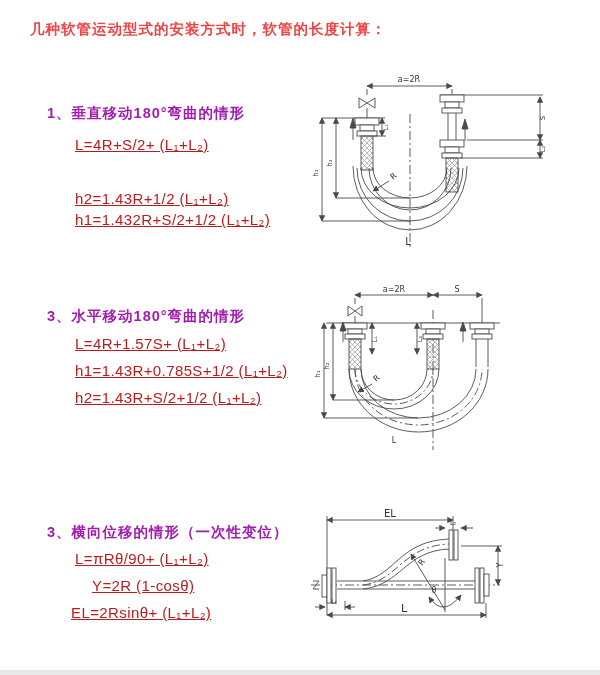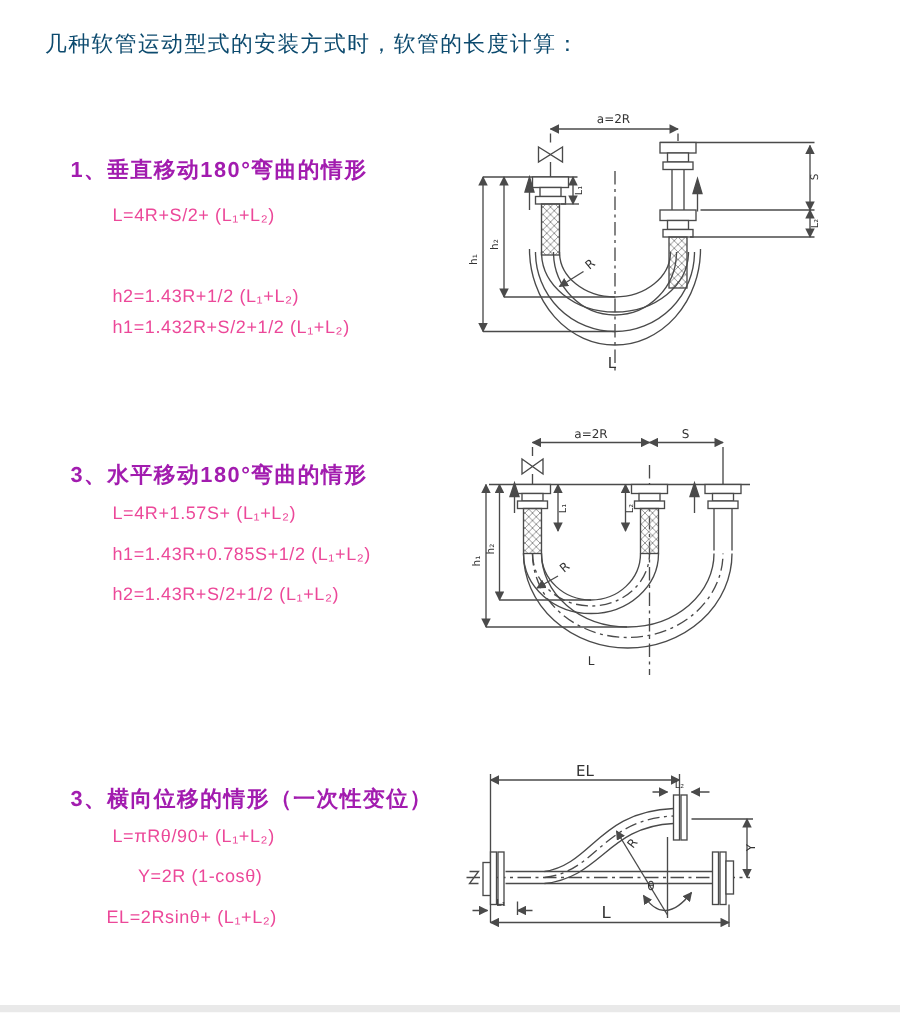--- a/index.html
+++ b/index.html
@@ -4,24 +4,24 @@
 <style>
   html,body{margin:0;padding:0;}
   body{
     width:600px;height:675px;overflow:hidden;position:relative;
     background:#ffffff;
     font-family:"Liberation Sans","DejaVu Sans",sans-serif;
     color:#1a1a1a;
   }
   .abs{position:absolute;}
   .title{
-    left:30px;top:20px;font-size:14.5px;font-weight:400;letter-spacing:1px;color:#0c4a6e;
+    left:30px;top:20px;font-size:14.5px;font-weight:700;letter-spacing:1px;color:#ef4444;
   }
   .sec-heading{font-size:14.5px;font-weight:600;letter-spacing:1px;color:#a21caf;}
-  .formula{font-size:12px;font-weight:500;color:#ec4899;letter-spacing:.4px;}
+  .formula{font-size:15px;font-weight:500;color:#b91c1c;letter-spacing:.4px;text-decoration:underline;}
   svg{position:absolute;overflow:visible;}
   svg text{
     font-family:"DejaVu Sans","Liberation Sans",sans-serif;
     fill:#333;stroke:none;
   }
   .bottom-strip{left:0;top:670px;width:600px;height:5px;background:#e9e9e9;}
 </style>
 </head>
 <body>
 

